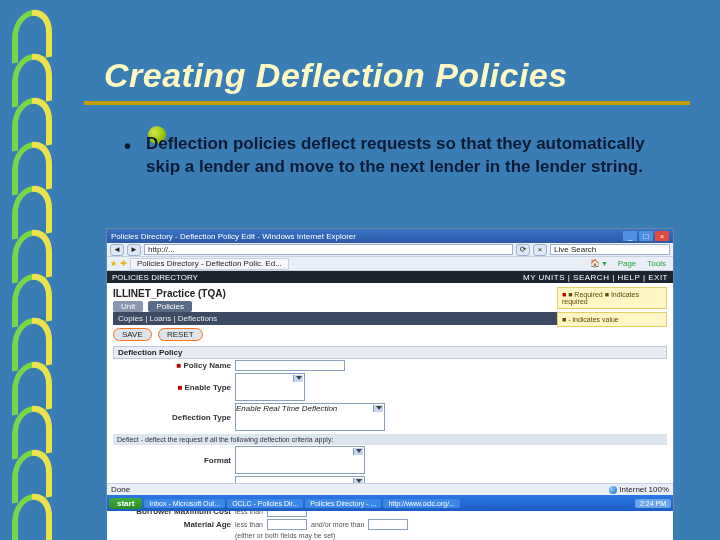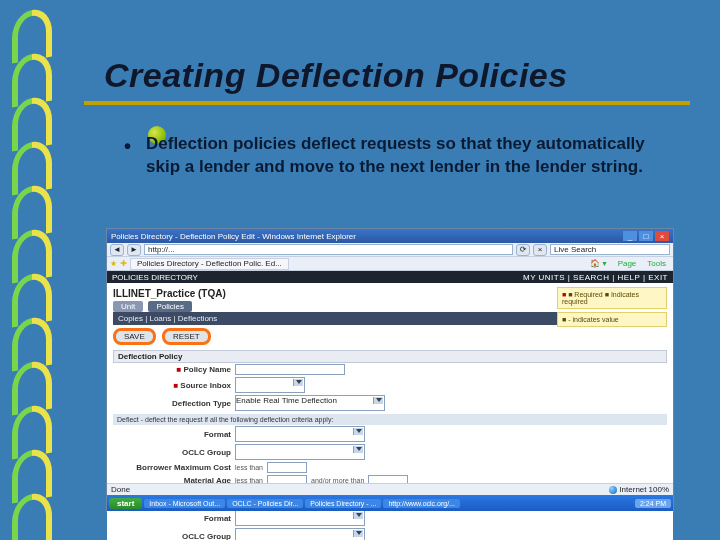--- a/index.html
+++ b/index.html
@@ -19,21 +19,21 @@
     border-radius: 20px 20px 0 0 / 25px 25px 0 0;
     transform: skewY(-10deg);
   }
   .loop::after{
     content:""; position:absolute; inset:6px 6px 0 6px;
     background:#3a7db5; border-radius: 14px 14px 0 0 / 18px 18px 0 0;
   }
   .slide-area { position: absolute; left: 84px; top: 0; right: 0; bottom: 0; }
   .title {
     font-weight: bold; font-style: italic;
-    color: #0f172a; font-size: 34px; letter-spacing: 0.5px;
+    color: #fef9c3; font-size: 34px; letter-spacing: 0.5px;
     padding: 56px 20px 6px 20px;
   }
   .title-rule { border: 0; border-top: 4px solid #c2a000; margin-right: 30px; }
   .title-bullet {
     position: absolute; left: 64px; top: 126px; width: 18px; height: 18px;
     background: radial-gradient(circle at 35% 35%, #d7e84a, #86b800 70%);
     border-radius: 50%;
   }
   .bullet-block { padding: 28px 40px 0 40px; color:#0a1a33; }
   .bullet-block ul { list-style: none; }
@@ -58,27 +58,27 @@
   .spacer{flex:1;}
   .tool-link{ font-size:8px; color:#2a4; padding:0 4px;}
   .dark-bar{ background:#1c2430; color:#fff; height:12px; display:flex; align-items:center; padding:0 5px; font-size:8px;}
   .dark-bar .right{margin-left:auto; letter-spacing:0.5px;}
   .content{ position:relative; background:#fff; padding:3px 6px 3px 6px;}
   .tenant{ font-size:10px; font-weight:bold; padding:2px 0;}
   .pill{ display:inline-block; background:#8a97b0; color:#fff; font-size:8px; padding:1px 8px; border-radius:2px; margin-right:3px;}
   .pill.active{ background:#5a6b87;}
   .subnav{ background:#3c4a63; color:#e7ecf4; font-size:8px; padding:2px 5px;}
   .btnrow{ padding:3px 0; }
-  .rbtn{ display:inline-block; background:#dfe3ea; border:3px solid #f97316; border-radius:8px; font-size:8px; padding:1px 8px; margin-right:4px;}
+  .rbtn{ display:inline-block; background:#dfe3ea; border:1px solid #f97316; border-radius:8px; font-size:8px; padding:1px 8px; margin-right:4px;}
   .sec-h{ background:#e9edf3; border:1px solid #c1cad8; font-size:8px; font-weight:bold; padding:1px 4px; margin-top:2px;}
   .form-row{ display:flex; align-items:center; padding:1px 0; gap:4px;}
   .lbl{ width:118px; text-align:right; font-size:8px; font-weight:bold; color:#333;}
   .lbl .req{ color:#b00; margin-right:2px;}
   .inp{ height:11px; background:#fff; border:1px solid #8aa0bf;}
-  .sel{ height:16px; background:#fff; border:1px solid #8aa0bf; position:relative; padding-right:10px;}
+  .sel{ height:28px; background:#fff; border:1px solid #8aa0bf; position:relative; padding-right:10px;font-style:italic;}
   .sel::after{ content:""; position:absolute; right:1px; top:1px; width:9px; height:7px; background:#c9d6ea; border-left:1px solid #8aa0bf;}
   .sel .caret{ position:absolute; right:2px; top:2px; width:0;height:0;border-left:3px solid transparent;border-right:3px solid transparent;border-top:4px solid #345; z-index:1;}
   .hint{ font-size:7px; color:#555;}
   .section-note{ background:#dde5ee; font-size:7px; padding:2px 4px; color:#334; margin-top:2px;}
   .side-tip{ position:absolute; right:6px; top:4px; width:110px;}
   .tip{ background:#fff6c6; border:1px solid #e2d06a; font-size:7px; padding:3px 4px; margin-bottom:3px; color:#5a4a00;}
   .tip .req{ color:#b00;}
   .status{ position:absolute; left:0; right:0; bottom:16px; height:12px; background:#e9eef7; border-top:1px solid #c5d0e0; display:flex; align-items:center; font-size:8px; padding:0 4px;}
   .status .zone{ margin-left:auto; display:flex; align-items:center; gap:2px;}
   .globe{ width:8px;height:8px;border-radius:50%;background:radial-gradient(circle at 30% 30%,#8fd0ff,#1567c2);}
@@ -161,21 +161,21 @@
     <div class="btnrow">
       <span class="rbtn">SAVE</span>
       <span class="rbtn">RESET</span>
     </div>
     <div class="sec-h">Deflection Policy</div>
     <div class="form-row">
       <span class="lbl"><span class="req">■</span><span>Policy Name</span></span>
       <span class="inp" style="width:110px"></span>
     </div>
     <div class="form-row">
-      <span class="lbl"><span class="req">■</span><span>Source Inbox</span></span>
+      <span class="lbl"><span class="req">■</span><span>Enable Type</span></span>
       <span class="sel" style="width:70px">
           <span class="caret"></span>
         </span>
     </div>
     <div class="form-row">
       <span class="lbl">Deflection Type</span>
       <span class="sel" style="width:150px"><span>Enable Real Time Deflection</span><span class="caret"></span></span>
     </div>
     <div class="section-note">Deflect - deflect the request if all the following deflection criteria apply:</div>
     <div class="form-row">

